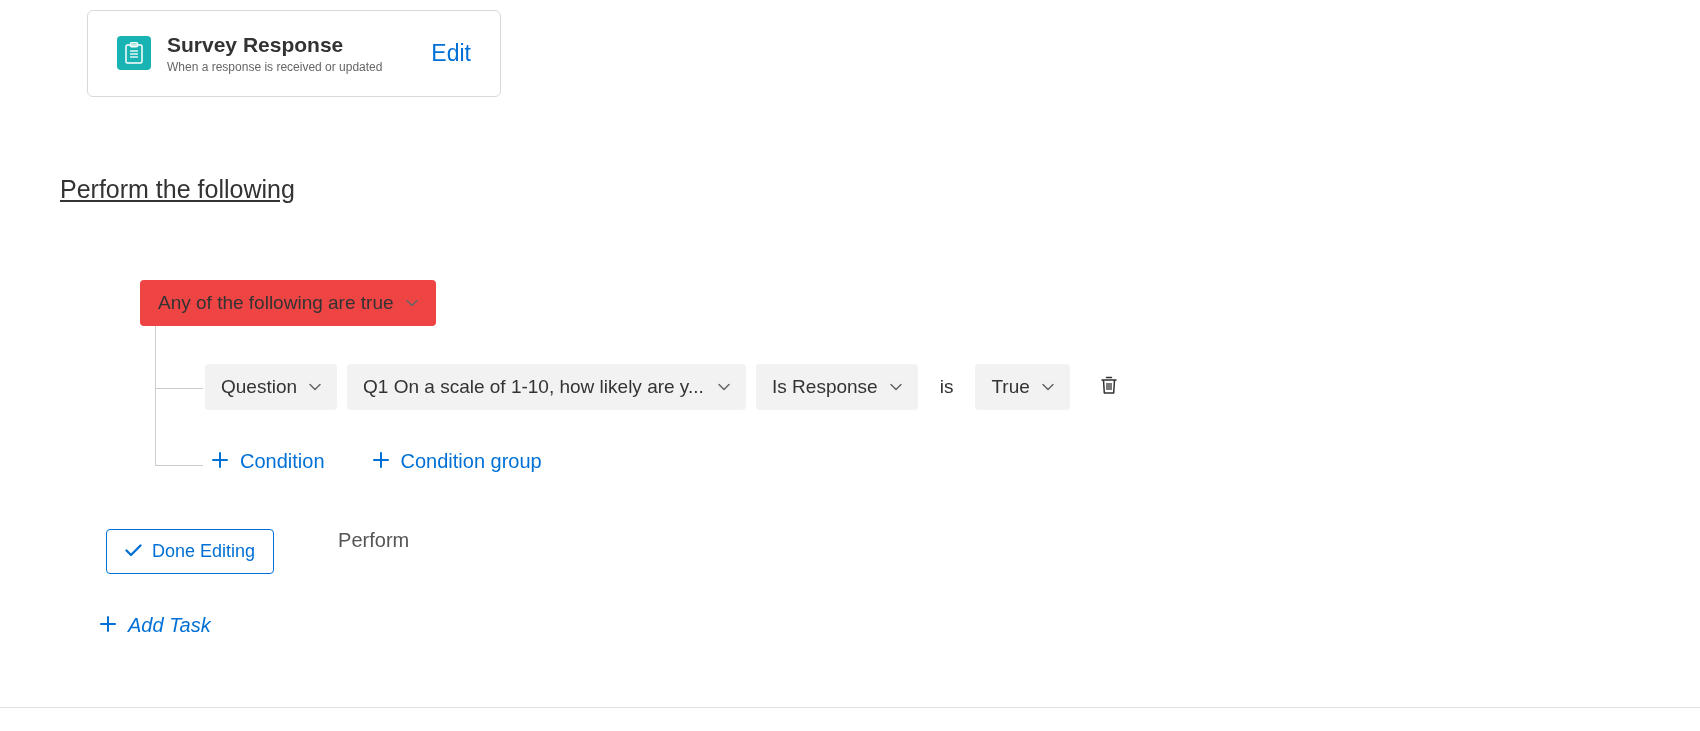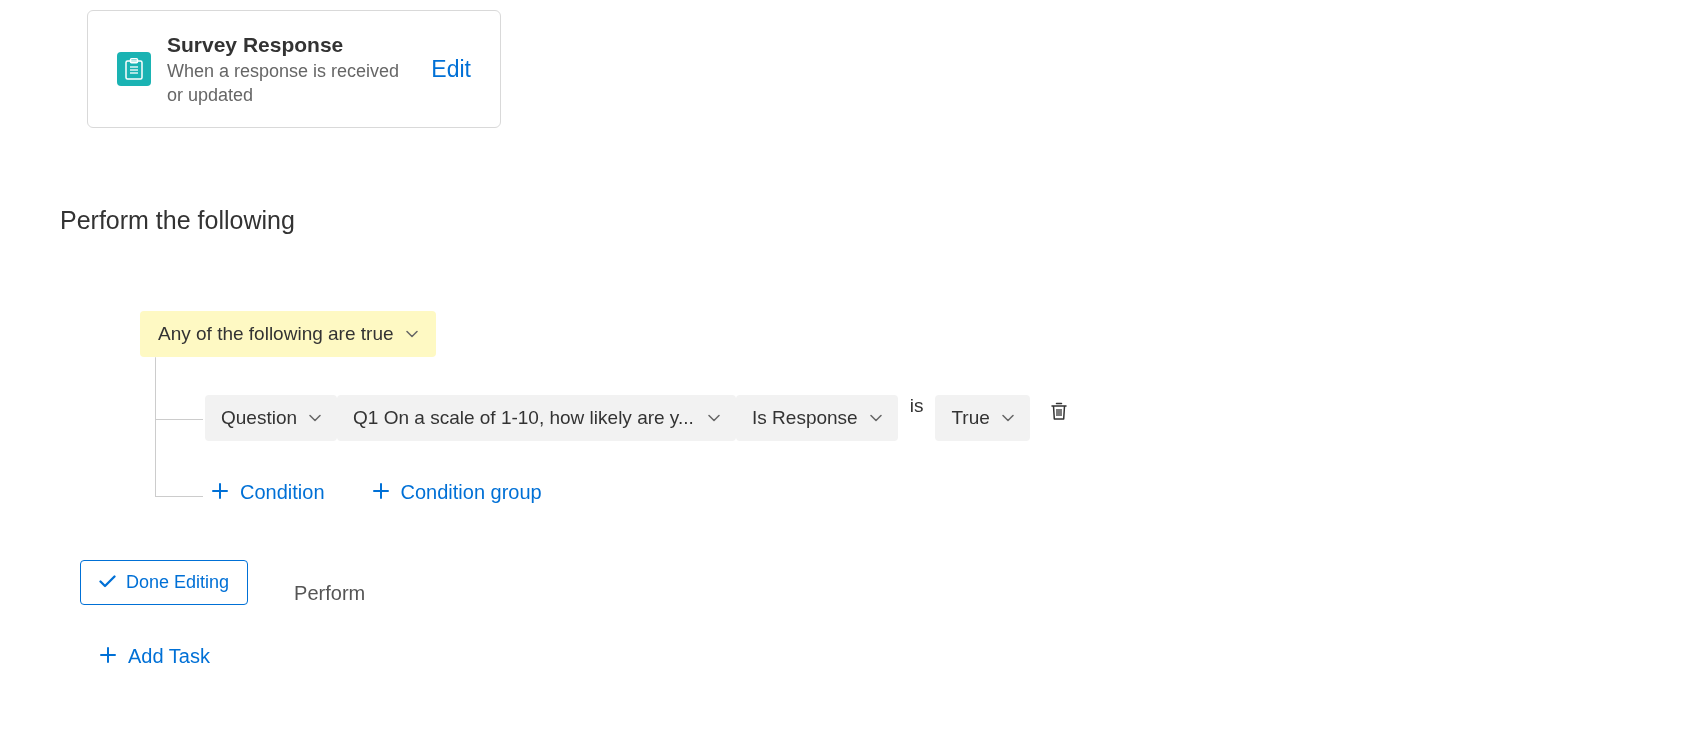--- a/index.html
+++ b/index.html
@@ -42,43 +42,44 @@
     flex-direction: column;
     line-height: 1.3;
     flex: 1;
   }
   .trigger-title {
     font-size: 21px;
     font-weight: 600;
     color: #333;
   }
   .trigger-subtitle {
-    font-size: 18px;
+    font-size: 12px;
     color: #666;
     margin-top: 2px;
   }
   .trigger-edit {
     color: #0070d6;
     font-size: 23px;
     cursor: pointer;
     align-self: center;
   }
   
   .section-heading {
     font-size: 25px;
     color: #333;
     margin-top: 78px;
     margin-bottom: 76px;
     font-weight: 400;
+    text-decoration: underline;
   }
   
   .logic-select {
     display: inline-flex;
     align-items: center;
-    background: #fef9c3;
+    background: #ef4444;
     border-radius: 4px;
     padding: 12px 18px;
     font-size: 19px;
     color: #333;
     cursor: pointer;
     gap: 12px;
     margin-left: 80px;
   }
   
   .condition-area {
@@ -105,21 +106,22 @@
   .tree-line-h2 {
     position: absolute;
     left: 0;
     top: 139px;
     width: 48px;
     height: 1px;
     background: #ccc;
   }
   .condition-row {
     display: flex;
-    align-items: flex-start;
+    align-items: center;
+    gap: 10px;
     padding-top: 38px;
     margin-left: 50px;
   }
   .pill {
     display: inline-flex;
     align-items: center;
     background: #f2f2f2;
     border-radius: 4px;
     padding: 12px 16px;
     font-size: 19px;
@@ -159,23 +161,23 @@
     display: inline-flex;
     align-items: center;
     gap: 12px;
     color: #0070d6;
     font-size: 20px;
     cursor: pointer;
   }
   
   .footer-row {
     display: flex;
-    align-items: flex-end;
-    gap: 46px;
-    margin-left: 20px;
+    align-items: flex-start;
+    gap: 64px;
+    margin-left: 46px;
     margin-top: 56px;
   }
   .done-btn {
     border: 1.5px solid #0070d6;
     color: #0070d6;
     background: #fff;
     border-radius: 4px;
     padding: 11px 18px;
     font-size: 18px;
     display: inline-flex;
@@ -184,20 +186,21 @@
     cursor: pointer;
   }
   .cancel-btn {
     font-size: 20px;
     color: #555;
     cursor: pointer;
   }
   .add-task-row {
     margin-left: 40px;
     margin-top: 40px;
+    font-style: italic;
   }
   .chevron-down-icon {
     display: inline-flex;
   }
 </style>
 </head>
 <body>
 
 <div class="page">
 

